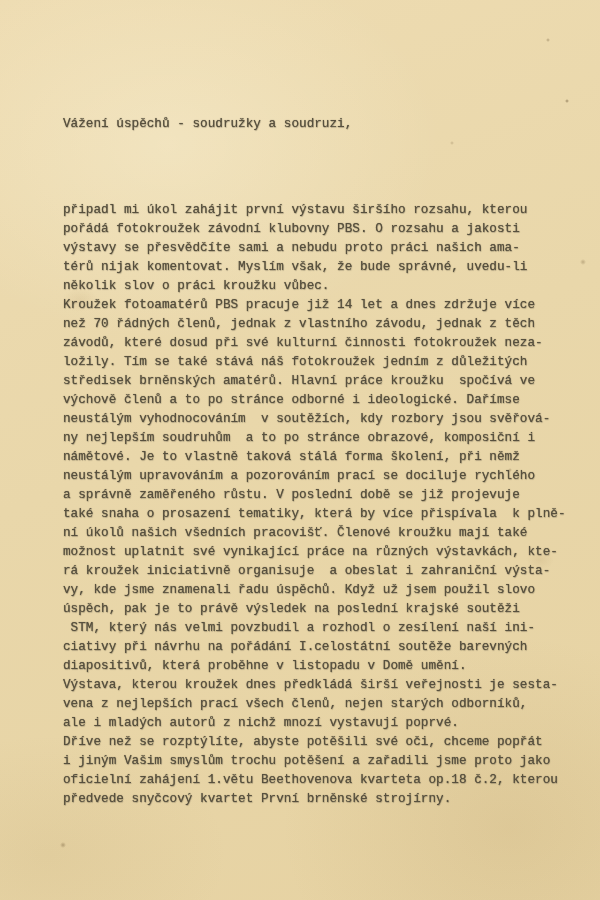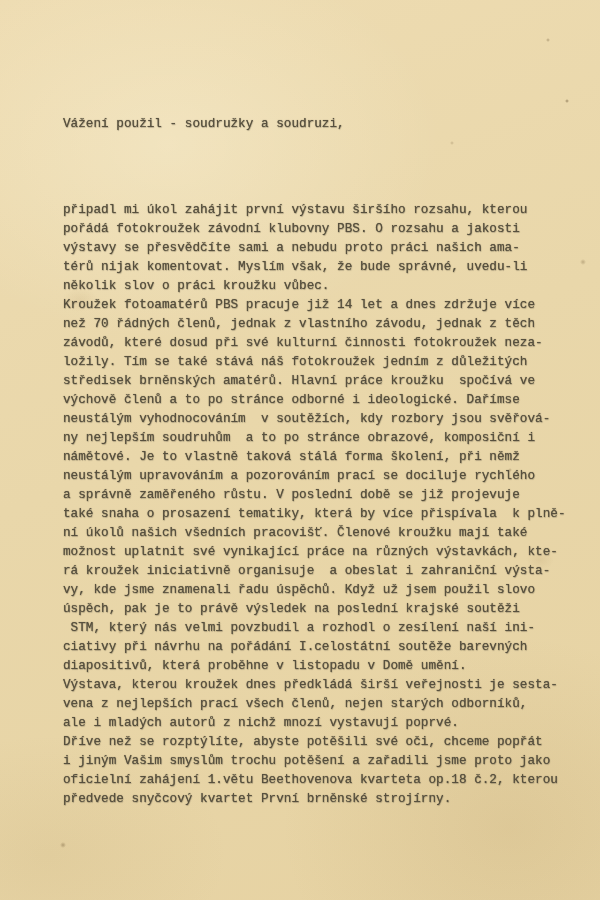--- a/index.html
+++ b/index.html
@@ -55,17 +55,17 @@
   }
   .tline {
     height: 19px;
   }
 </style>
 </head>
 <body>
 
 <div class="paper">
   <div class="content">
-    <div class="greeting">Vážení použil - soudružky a soudruzi,</div>
+    <div class="greeting">Vážení úspěchů - soudružky a soudruzi,</div>
     <div class="body"><div class="tline">připadl mi úkol zahájit první výstavu širšího rozsahu, kterou</div><div class="tline">pořádá fotokroužek závodní klubovny PBS. O rozsahu a jakosti</div><div class="tline">výstavy se přesvědčíte sami a nebudu proto práci našich ama-</div><div class="tline">térů nijak komentovat. Myslím však, že bude správné, uvedu-li</div><div class="tline">několik slov o práci kroužku vůbec.</div><div class="tline">Kroužek fotoamatérů PBS pracuje již 14 let a dnes zdržuje více</div><div class="tline">než 70 řádných členů, jednak z vlastního závodu, jednak z těch</div><div class="tline">závodů, které dosud při své kulturní činnosti fotokroužek neza-</div><div class="tline">ložily. Tím se také stává náš fotokroužek jedním z důležitých</div><div class="tline">středisek brněnských amatérů. Hlavní práce kroužku  spočívá ve</div><div class="tline">výchově členů a to po stránce odborné i ideologické. Dařímse</div><div class="tline">neustálým vyhodnocováním  v soutěžích, kdy rozbory jsou svěřová-</div><div class="tline">ny nejlepším soudruhům  a to po stránce obrazové, komposiční i</div><div class="tline">námětové. Je to vlastně taková stálá forma školení, při němž</div><div class="tline">neustálým upravováním a pozorováním prací se dociluje rychlého</div><div class="tline">a správně zaměřeného růstu. V poslední době se již projevuje</div><div class="tline">také snaha o prosazení tematiky, která by více přispívala  k plně-</div><div class="tline">ní úkolů našich všedních pracovišť. Členové kroužku mají také</div><div class="tline">možnost uplatnit své vynikající práce na různých výstavkách, kte-</div><div class="tline">rá kroužek iniciativně organisuje  a obeslat i zahraniční výsta-</div><div class="tline">vy, kde jsme znamenali řadu úspěchů. Když už jsem použil slovo</div><div class="tline">úspěch, pak je to právě výsledek na poslední krajské soutěži</div><div class="tline"> STM, který nás velmi povzbudil a rozhodl o zesílení naší ini-</div><div class="tline">ciativy při návrhu na pořádání I.celostátní soutěže barevných</div><div class="tline">diapositivů, která proběhne v listopadu v Domě umění.</div><div class="tline">Výstava, kterou kroužek dnes předkládá širší veřejnosti je sesta-</div><div class="tline">vena z nejlepších prací všech členů, nejen starých odborníků,</div><div class="tline">ale i mladých autorů z nichž mnozí vystavují poprvé.</div><div class="tline">Dříve než se rozptýlíte, abyste potěšili své oči, chceme popřát</div><div class="tline">i jiným Vašim smyslům trochu potěšení a zařadili jsme proto jako</div><div class="tline">oficielní zahájení 1.větu Beethovenova kvarteta op.18 č.2, kterou</div><div class="tline">předvede snyčcový kvartet První brněnské strojírny.</div></div>
     
   </div>
 </div>
 
 </body></html>

